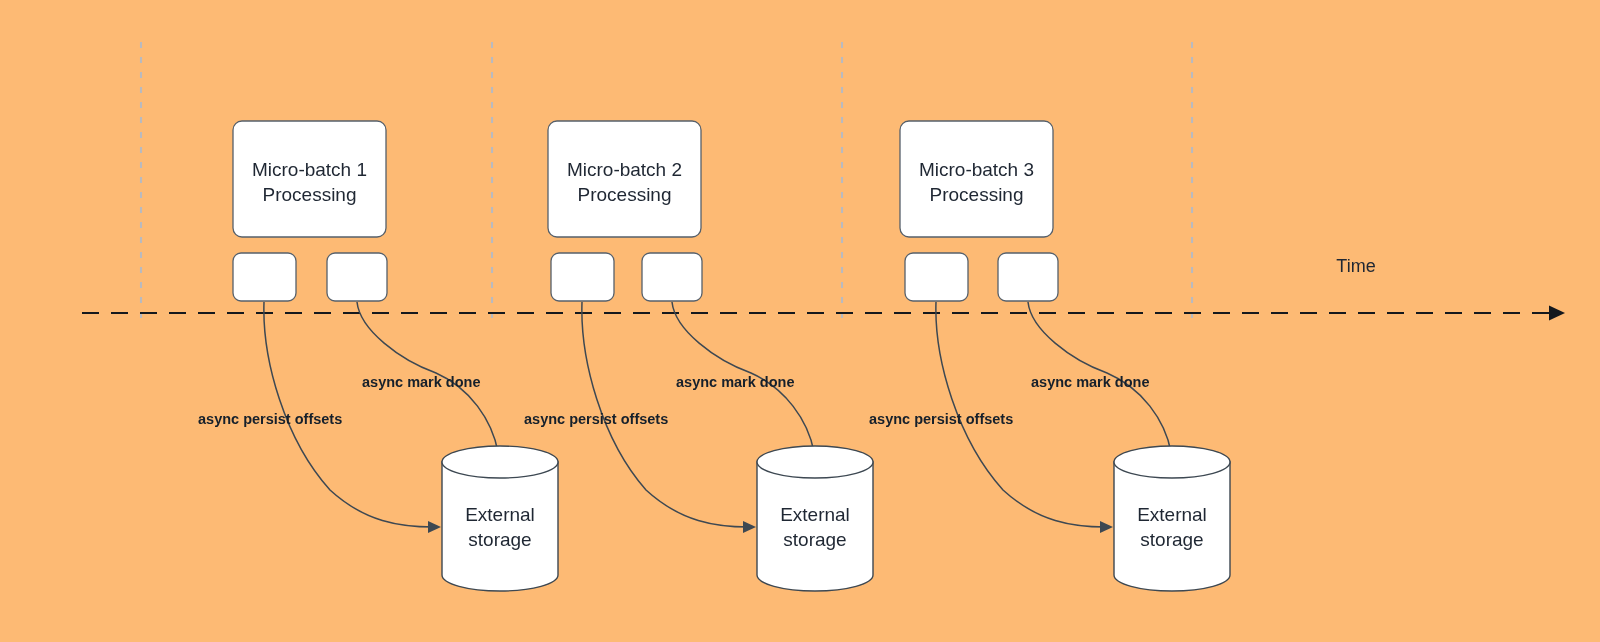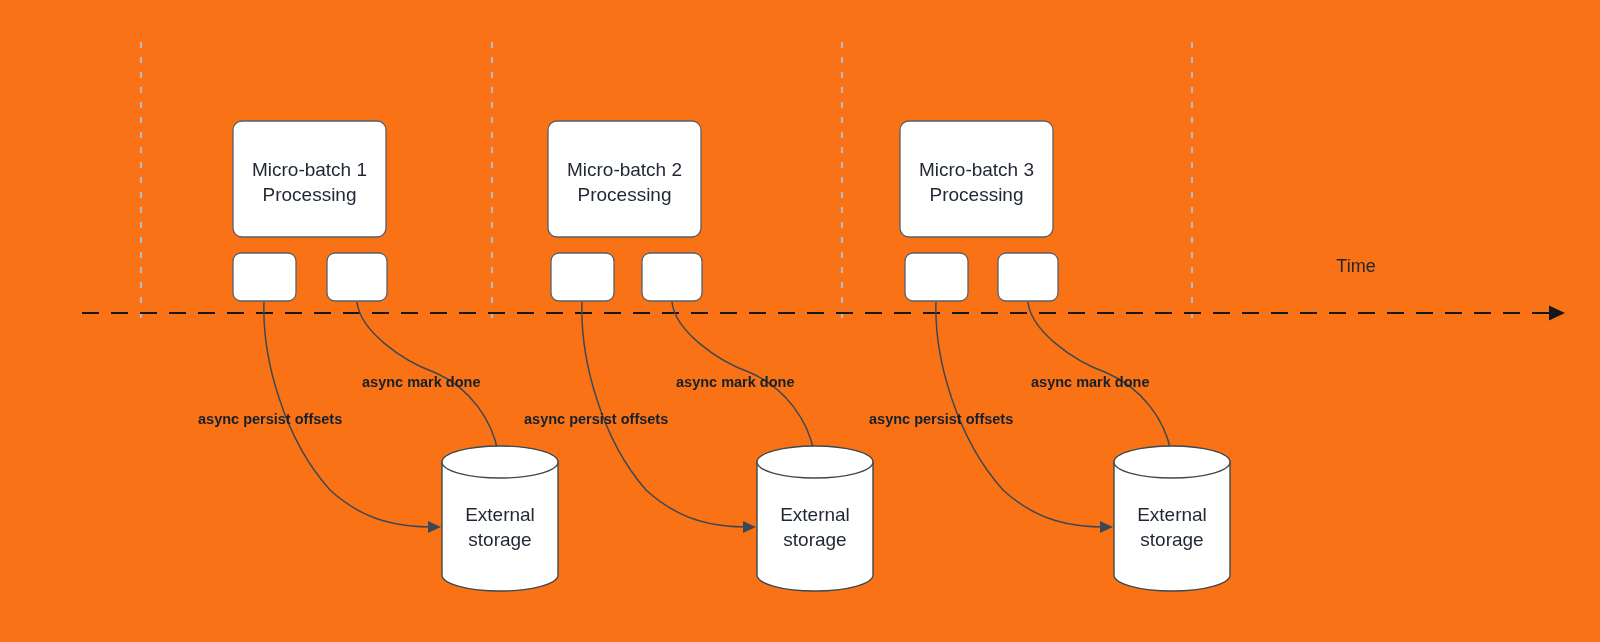--- a/index.html
+++ b/index.html
@@ -7,21 +7,21 @@
     padding: 0;
     background: #ffffff;
   }
   body {
     font-family: "Liberation Sans", sans-serif;
   }
   #canvas {
     position: relative;
     width: 1600px;
     height: 642px;
-    background: #f97316;
+    background: #fdba74;
     overflow: hidden;
   }
   #diagram-svg {
     position: absolute;
     left: 0;
     top: 0;
     width: 1600px;
     height: 642px;
   }
   .box-label {

